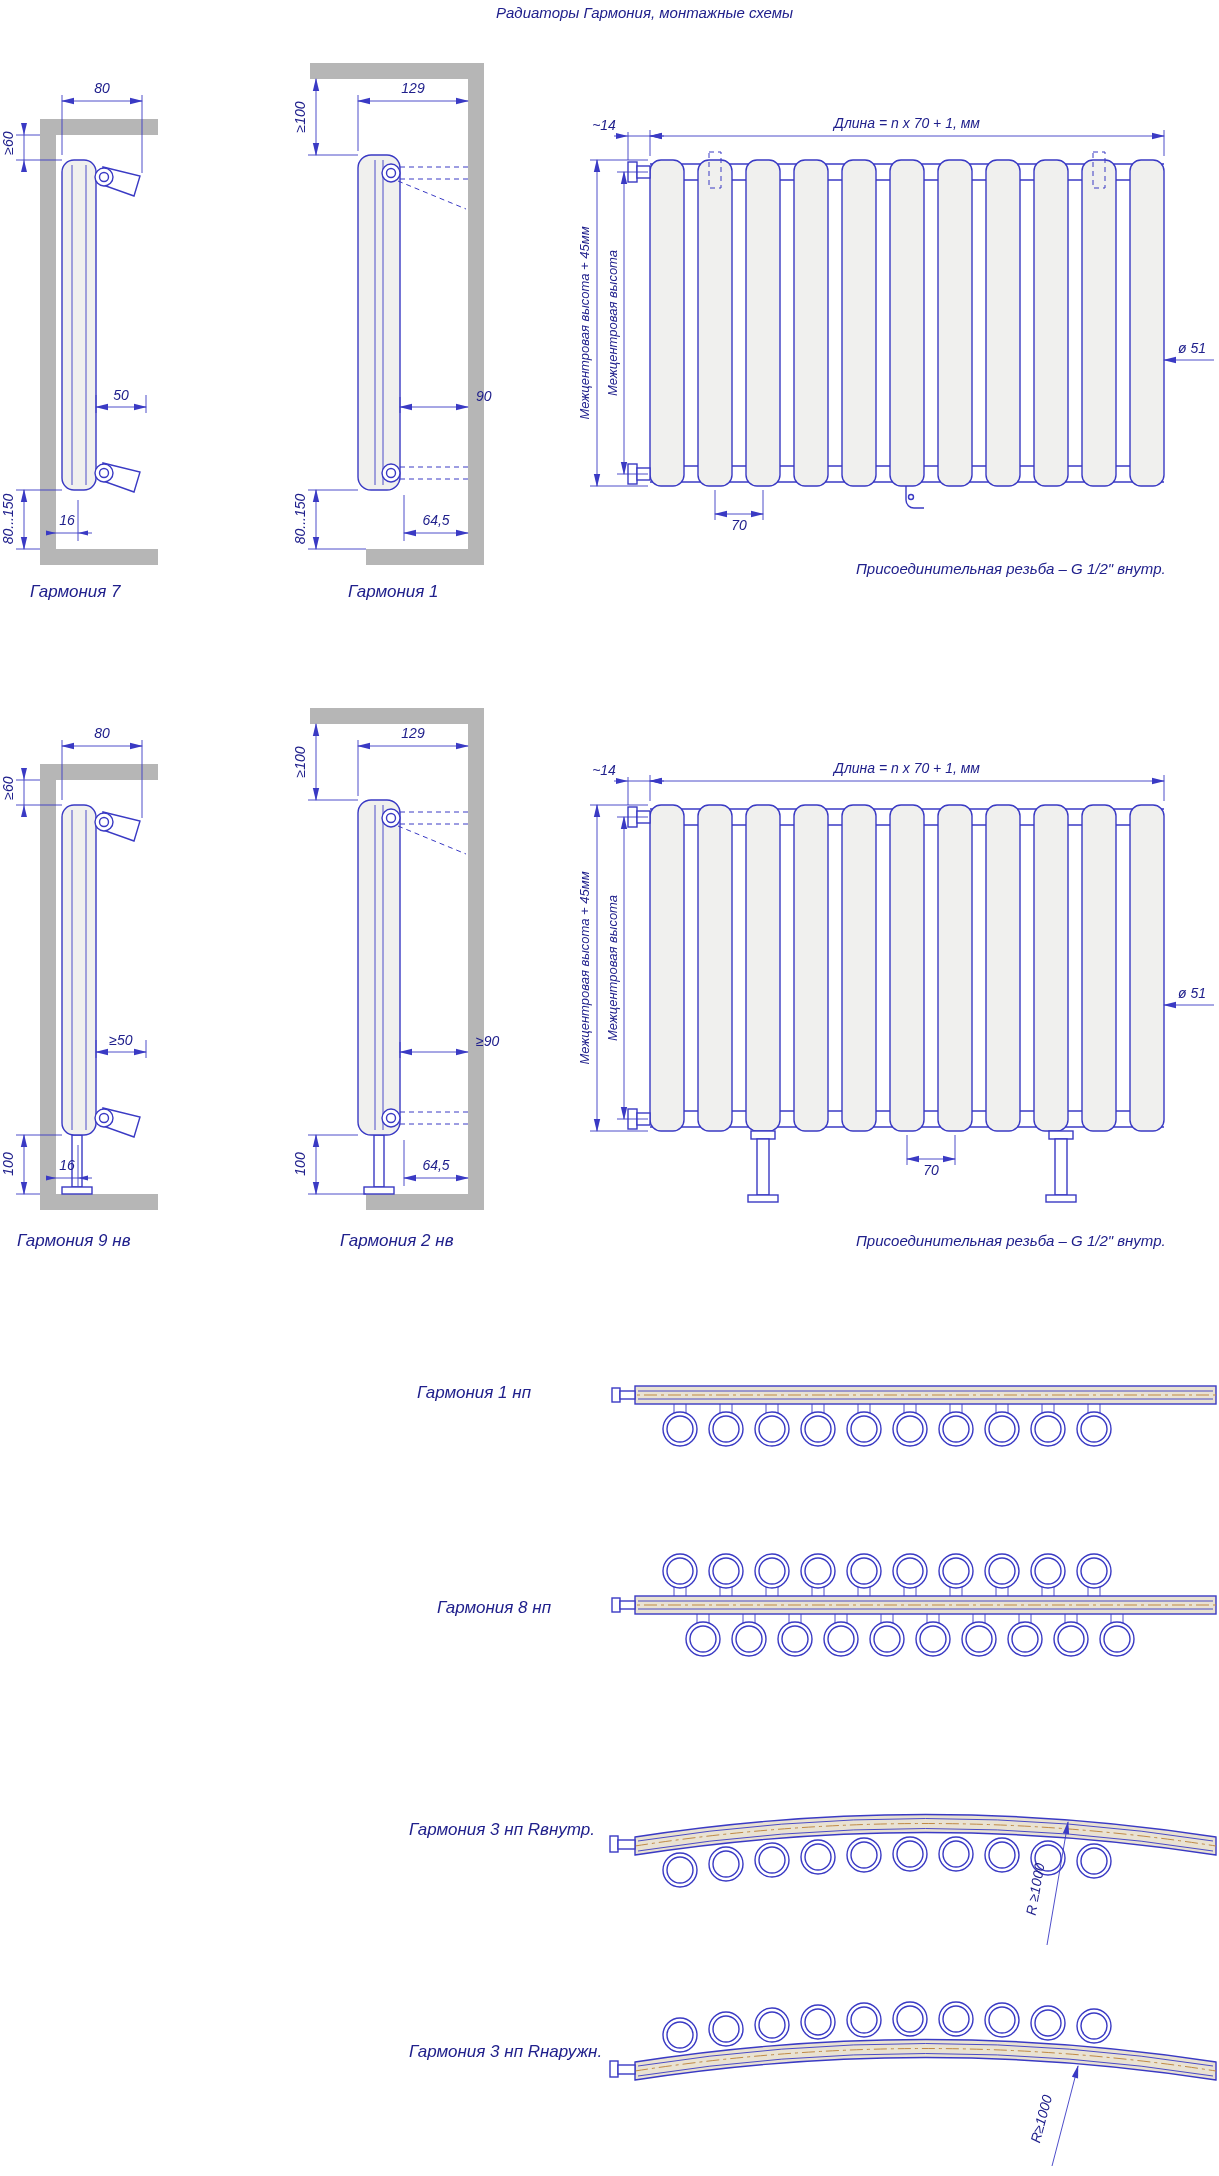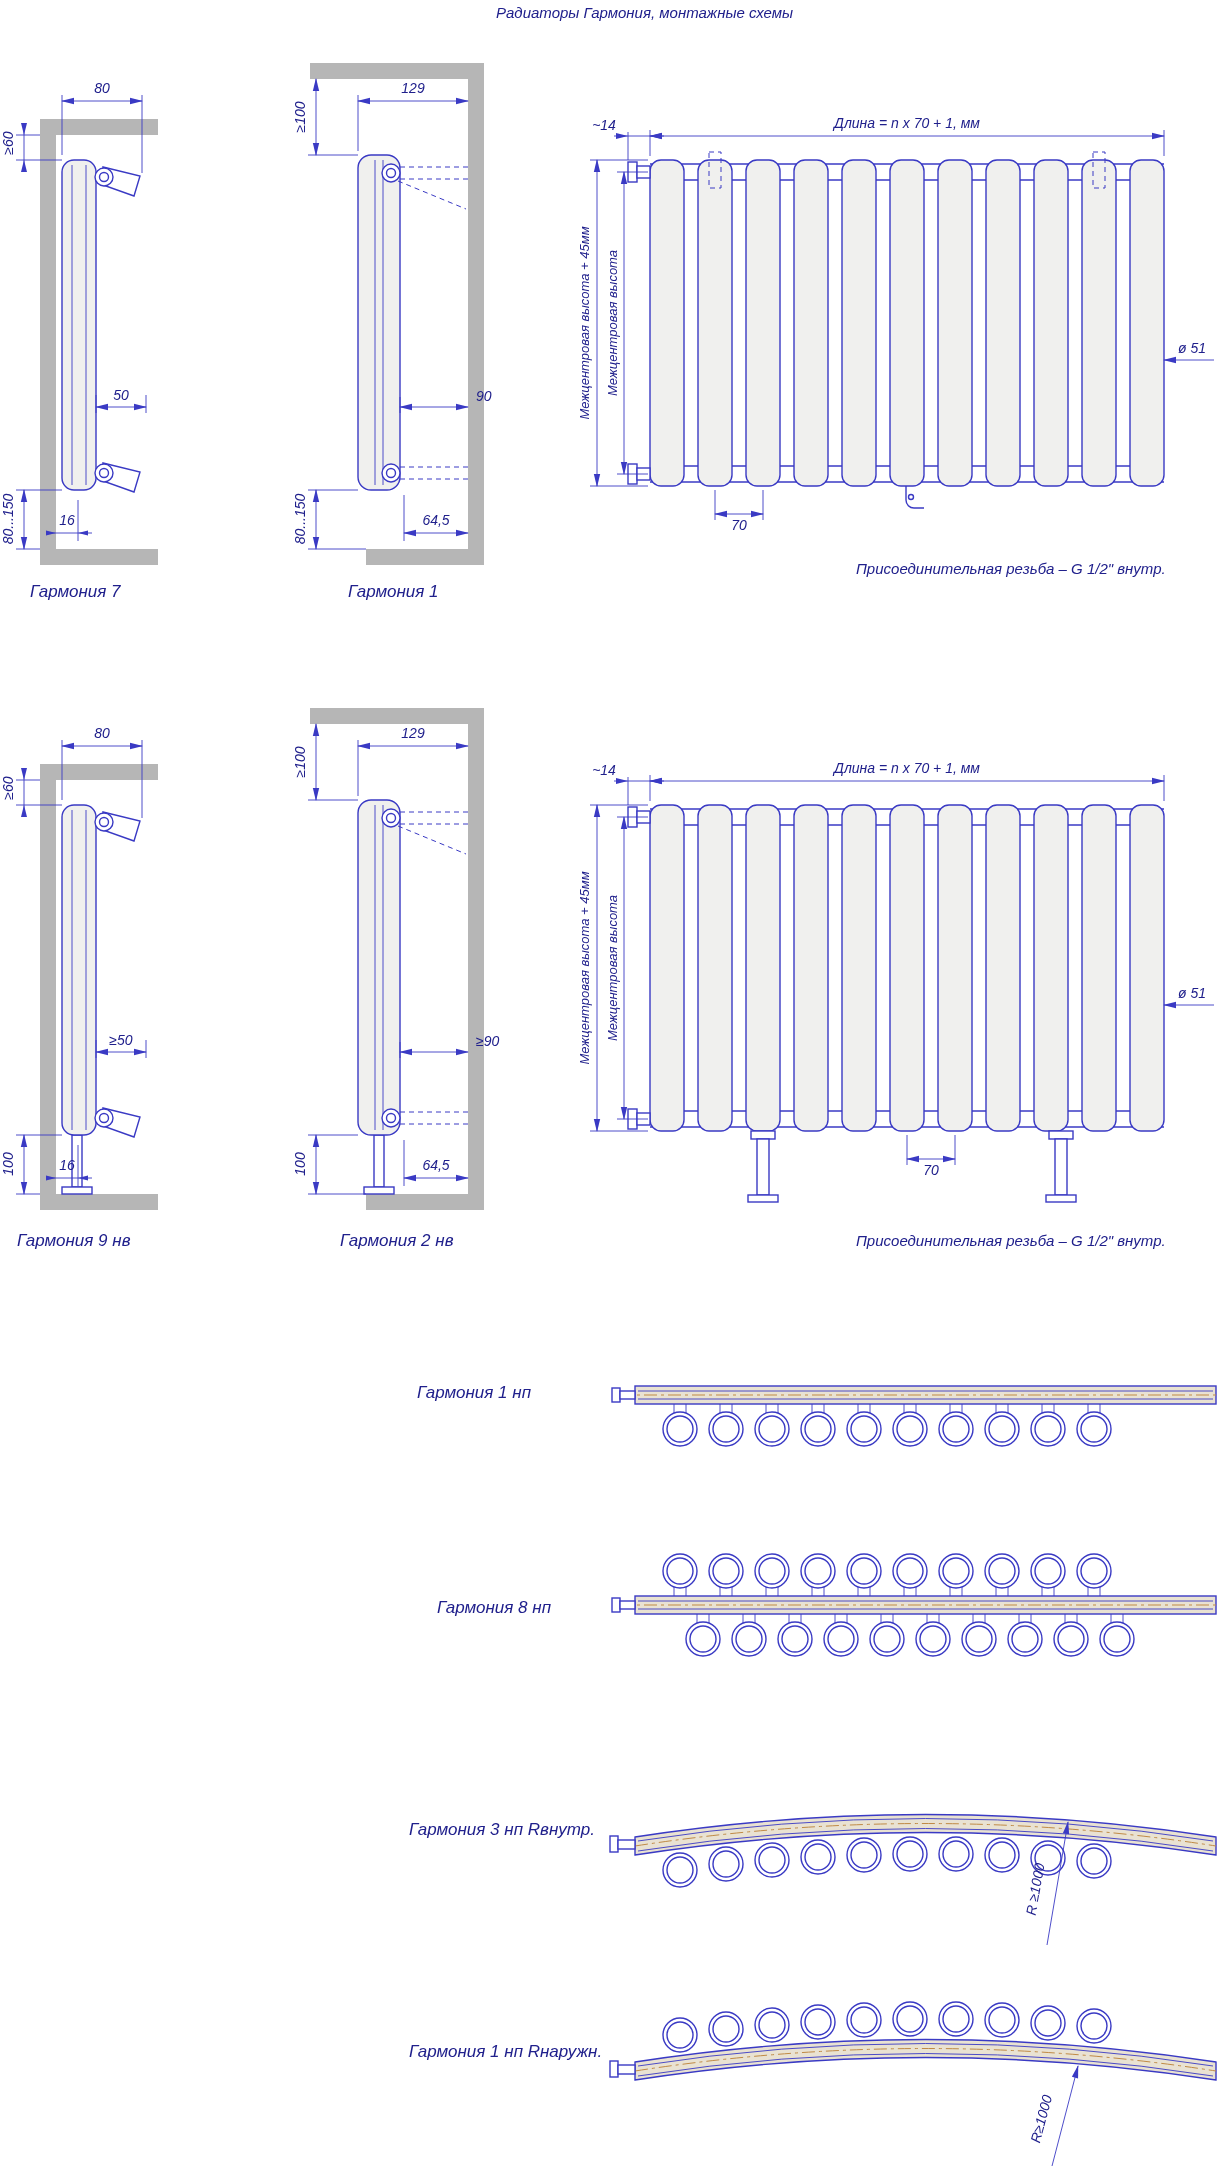--- a/index.html
+++ b/index.html
@@ -517,21 +517,21 @@
       <use href="#ring" x="402" y="85"></use>
       <use href="#ring" x="448" y="88"></use>
     <use href="#ring" x="494" y="91"></use>
   </g>
   <g>
     <line class="thin" x1="447" y1="175" x2="468" y2="52" marker-end="url(#aE)"></line>
     <text class="dim" x="440" y="120" text-anchor="middle" transform="rotate(-80 440 120)">R ≥1000</text>
   </g>
 </svg>
 
-<div class="lbl" style="left:409px;top:2042px">Гармония 1 нп Rнаружн.</div>
+<div class="lbl" style="left:409px;top:2042px">Гармония 3 нп Rнаружн.</div>
 <svg class="d" style="left:600px;top:1960px" width="619" height="210" viewBox="0 0 619 210">
   <g>
     <use href="#ring" x="80" y="75"></use>
       <use href="#ring" x="126" y="69"></use>
       <use href="#ring" x="172" y="65"></use>
     <use href="#ring" x="218" y="62"></use>
       <use href="#ring" x="264" y="60"></use>
       <use href="#ring" x="310" y="59"></use>
     <use href="#ring" x="356" y="59"></use>
       <use href="#ring" x="402" y="60"></use>

